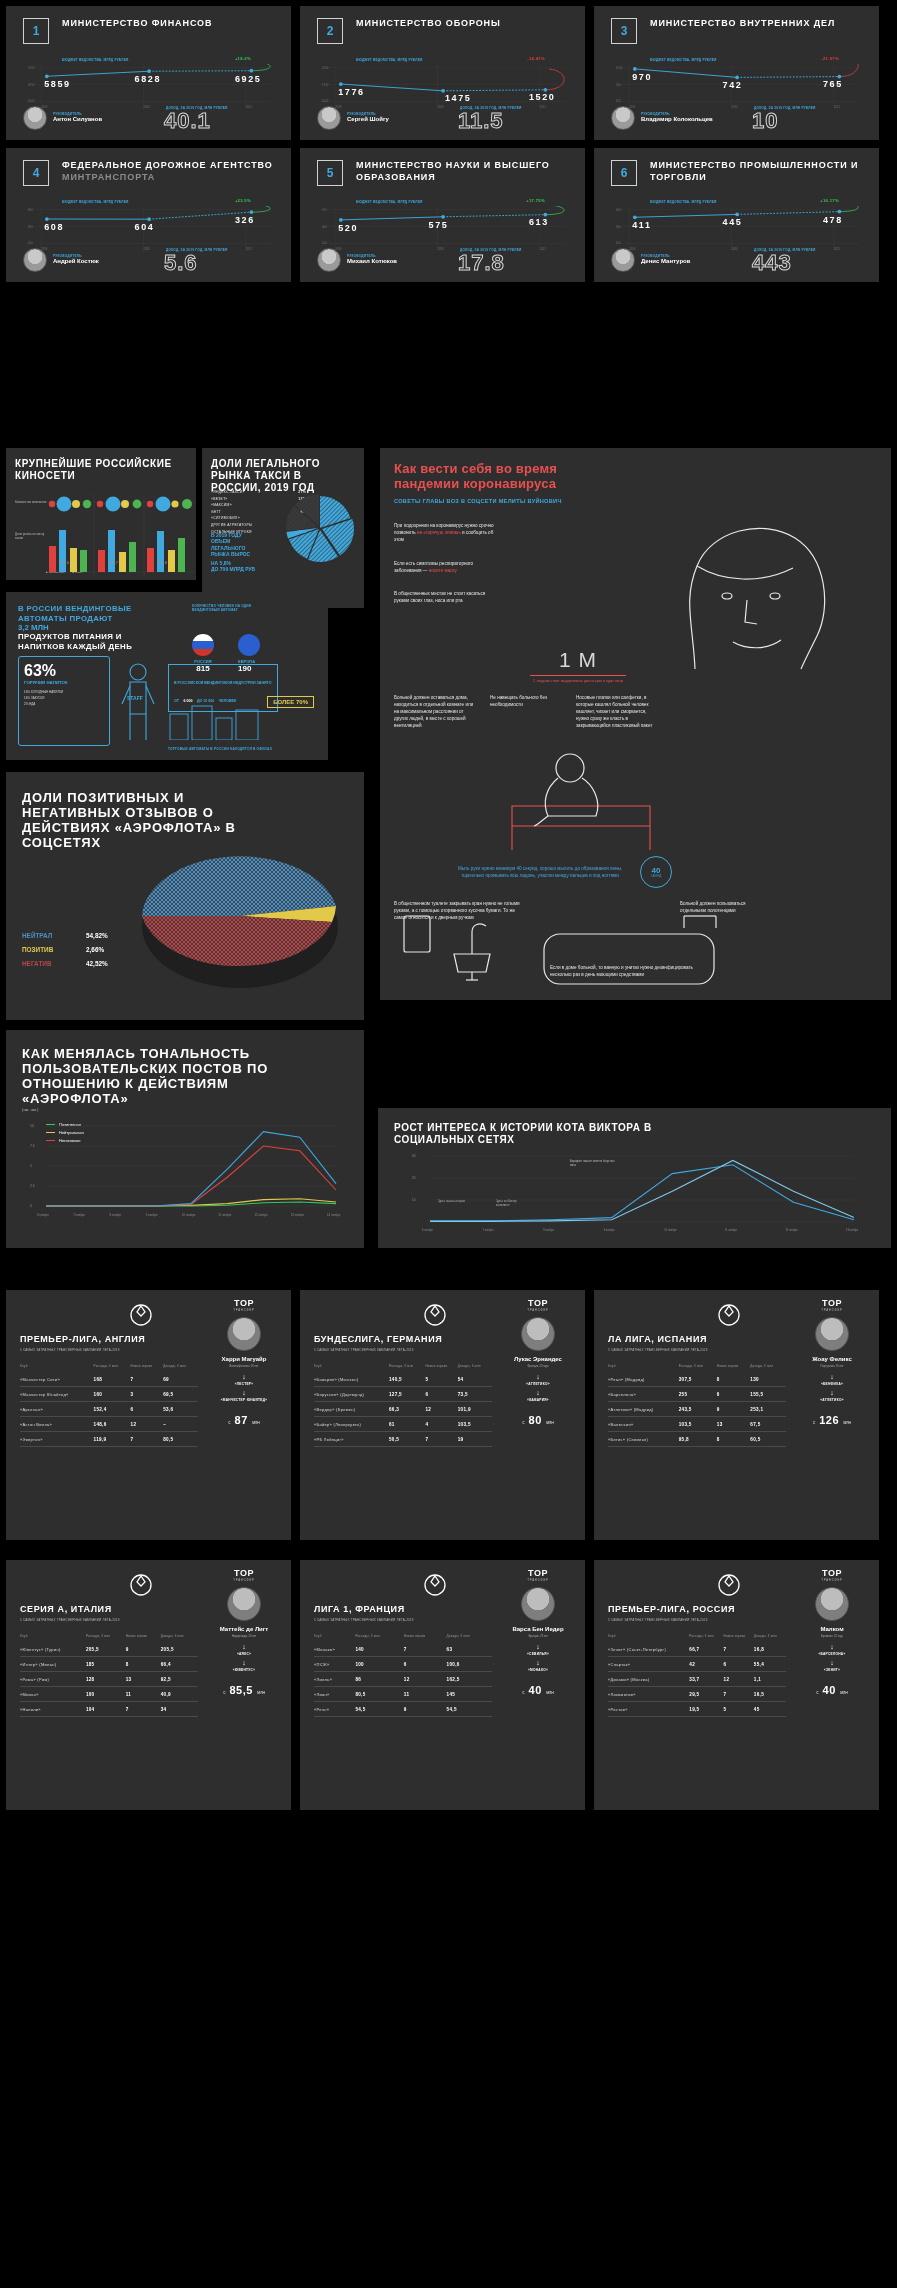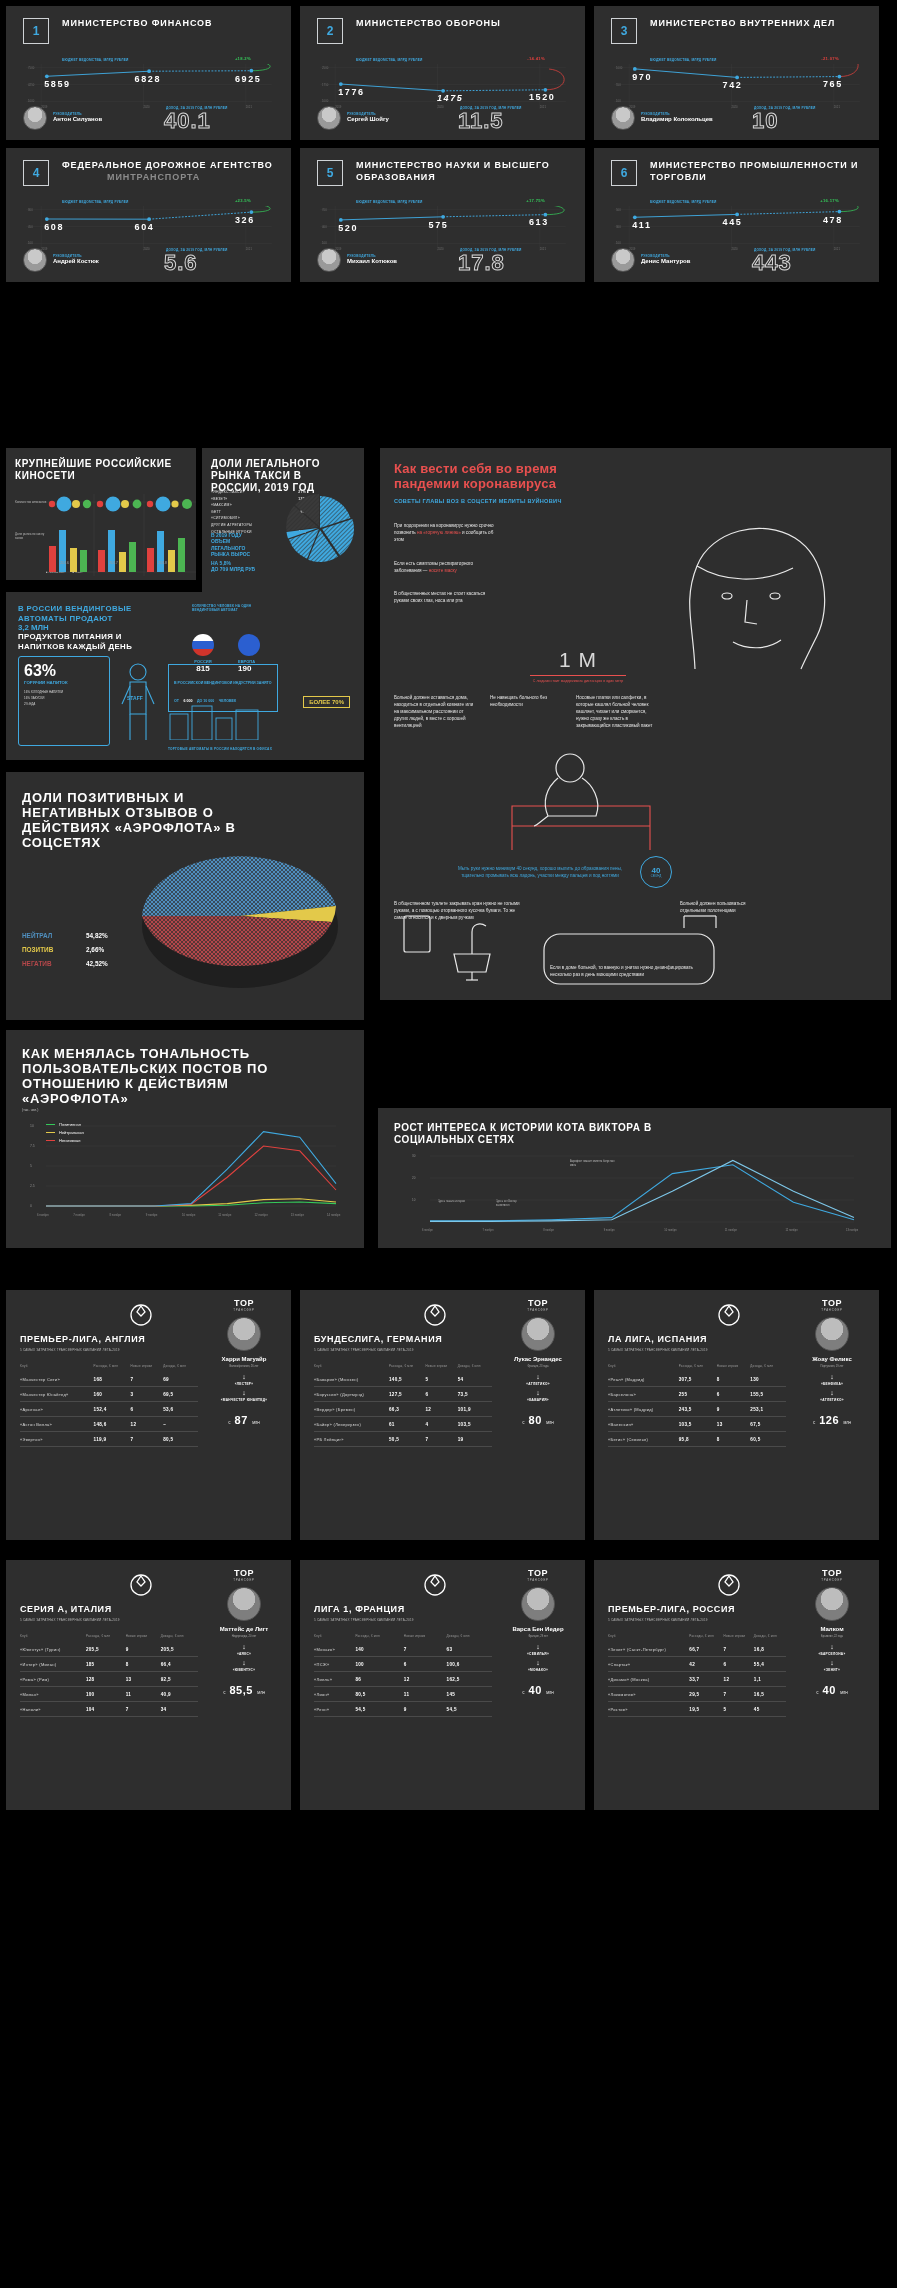--- a/index.html
+++ b/index.html
@@ -17,21 +17,21 @@
   .blue { color:#3fa9e0; }
   .lbl { color:#3fa9e0; font-size:3.2px; font-weight:bold; letter-spacing:.2px; text-transform:uppercase; }
 
   
   .mcard { width:285px; height:134px; }
   .mcard .num-box { position:absolute; left:17px; top:12px; width:26px; height:26px;
       border:1.6px solid #cfd3d6; display:flex; align-items:center; justify-content:center;
       color:#3fa9e0; font-size:12px; font-weight:bold; }
   .mcard h2 { position:absolute; left:56px; top:12px; font-size:9px; font-weight:bold;
       letter-spacing:.9px; line-height:11.5px; text-transform:uppercase; }
-  .mcard h2 .sub { color:#8c8c8c;margin-left:45px; }
+  .mcard h2 .sub { color:#8c8c8c; }
   .mcard .chart-lbl { position:absolute; left:56px; top:52px; }
   .mcard .delta { position:absolute; right:40px; top:50px; font-size:4.2px; font-weight:bold; letter-spacing:.3px;}
   .mcard .plot { position:absolute; left:12px; top:58px; width:262px; height:45px; }
   .mcard .val { position:absolute; font-size:9px; font-weight:bold; letter-spacing:1.6px; }
   .mcard .leader { position:absolute; left:17px; bottom:10px; display:flex; align-items:center; gap:6px; }
   .mcard .ava { width:24px; height:24px; border-radius:50%; background:
       radial-gradient(circle at 50% 35%, #c9c9c9 0 40%, #9a9a9a 41% 100%); flex:none; border:1px solid #555; }
   .mcard .lname { font-size:6px; font-weight:bold; line-height:7.5px; }
   .mcard .inc-lbl { position:absolute; left:160px; bottom:30px; }
   .mcard .inc { position:absolute; left:158px; bottom:6px; font-size:22px; font-weight:bold;
@@ -135,21 +135,21 @@
       <line x1="131.09090909090907" y1="28.6" x2="240.18181818181816" y2="27.52" stroke="#3fa9e0" stroke-width="1" stroke-dasharray="2 1.5"></line>
       <path d="M240.18181818181816,27.52 C266.18181818181813,27.52 266.18181818181813,7.376000000000001 244.18181818181816,5.376000000000001" stroke="#e0413e" fill="none" stroke-width=".8"></path>
       <circle cx="22" cy="21.376" r="2" fill="#3fa9e0"></circle>
         <circle cx="131.09090909090907" cy="28.6" r="2" fill="#3fa9e0"></circle>
         <circle cx="240.18181818181816" cy="27.52" r="2" fill="#3fa9e0"></circle>
       <text x="16" y="47" fill="#6d6d6d" font-size="3">2019</text>
       <text x="125.09090909090907" y="47" fill="#6d6d6d" font-size="3">2020</text>
       <text x="234.18181818181816" y="47" fill="#6d6d6d" font-size="3">2021</text>
     </svg>
     <div class="val" style="left:38.24px;top:80.66592px;">1776</div>
-    <div class="val" style="left:137px;top:87.312px;font-style:italic;">1475</div>
+    <div class="val" style="left:145px;top:87.312px;">1475</div>
     <div class="val" style="left:228.96727272727273px;top:86.3184px;">1520</div>
     <div class="leader">
       <div class="ava"></div>
       <div>
         <div class="lbl">РУКОВОДИТЕЛЬ</div>
         <div class="lname">Сергей
 Шойгу</div>
       </div>
     </div>
     <div class="inc-lbl lbl">ДОХОД, ЗА 2019 ГОД, МЛН РУБЛЕЙ</div>
@@ -498,21 +498,21 @@
       <path d="M72 66 L84 66"></path>
         <path d="M78 58 L78 66"></path>
       <rect x="150" y="20" width="170" height="50" rx="16"></rect>
       <path d="M290 2 L322 2"></path>
         <path d="M290 2 L290 14"></path>
         <path d="M322 2 L322 14"></path>
     </g>
   </svg>
 </div>
 
-<div class="panel" style="left:6px; top:592px; width:358px; height:168px;">
+<div class="panel" style="left:6px; top:592px; width:322px; height:168px;">
   <div style="position:absolute;left:12px;top:12px;width:150px;">
     <div class="blue" style="font-size:7.8px;font-weight:bold;line-height:9.6px;letter-spacing:.4px;" id="vend-title-lines">В РОССИИ ВЕНДИНГОВЫЕ<br>АВТОМАТЫ ПРОДАЮТ</div>
     <div class="blue" style="font-size:7.8px;font-weight:bold;">3,2 МЛН</div>
     <div style="font-size:7.8px;font-weight:bold;line-height:9.6px;letter-spacing:.4px;color:#fff;">ПРОДУКТОВ ПИТАНИЯ И НАПИТКОВ КАЖДЫЙ ДЕНЬ</div>
   </div>
 
   <div class="lbl" style="position:absolute;left:186px;top:12px;width:62px;line-height:4.4px;">КОЛИЧЕСТВО ЧЕЛОВЕК НА ОДИН ВЕНДИНГОВЫЙ АВТОМАТ</div>
   <div style="position:absolute;left:186px;top:42px;text-align:center;">
     <div style="width:22px;height:22px;border-radius:50%;background:linear-gradient(#fff 33%,#2b5fd0 33% 66%,#d0342b 66%);margin:0 auto;"></div>
     <div class="blue" style="font-size:4px;font-weight:bold;margin-top:3px;">РОССИЯ</div>

